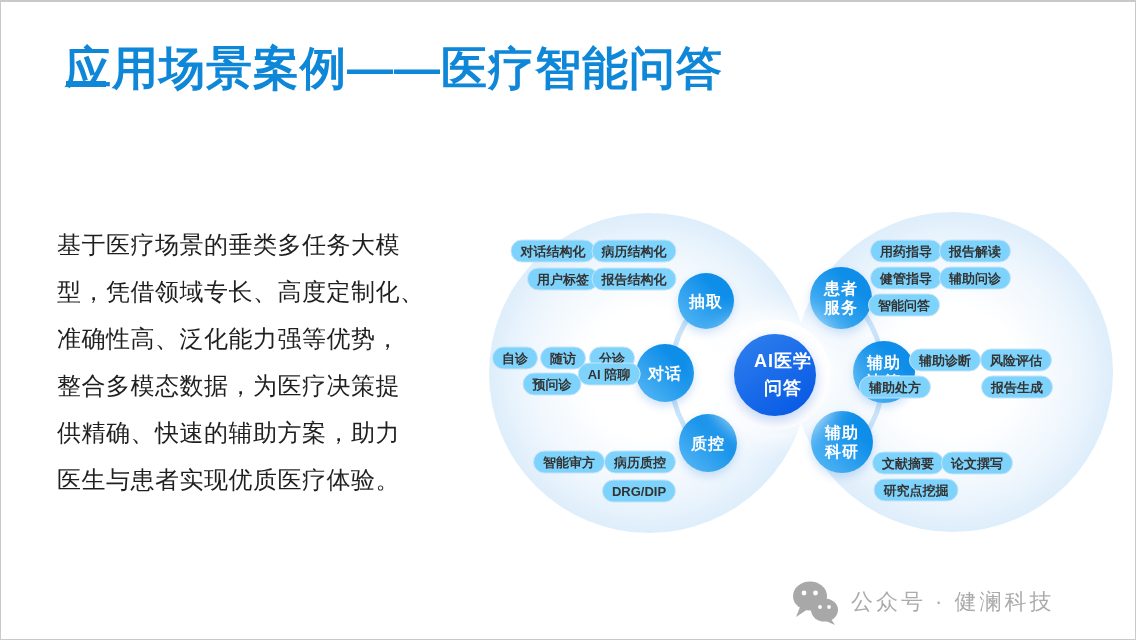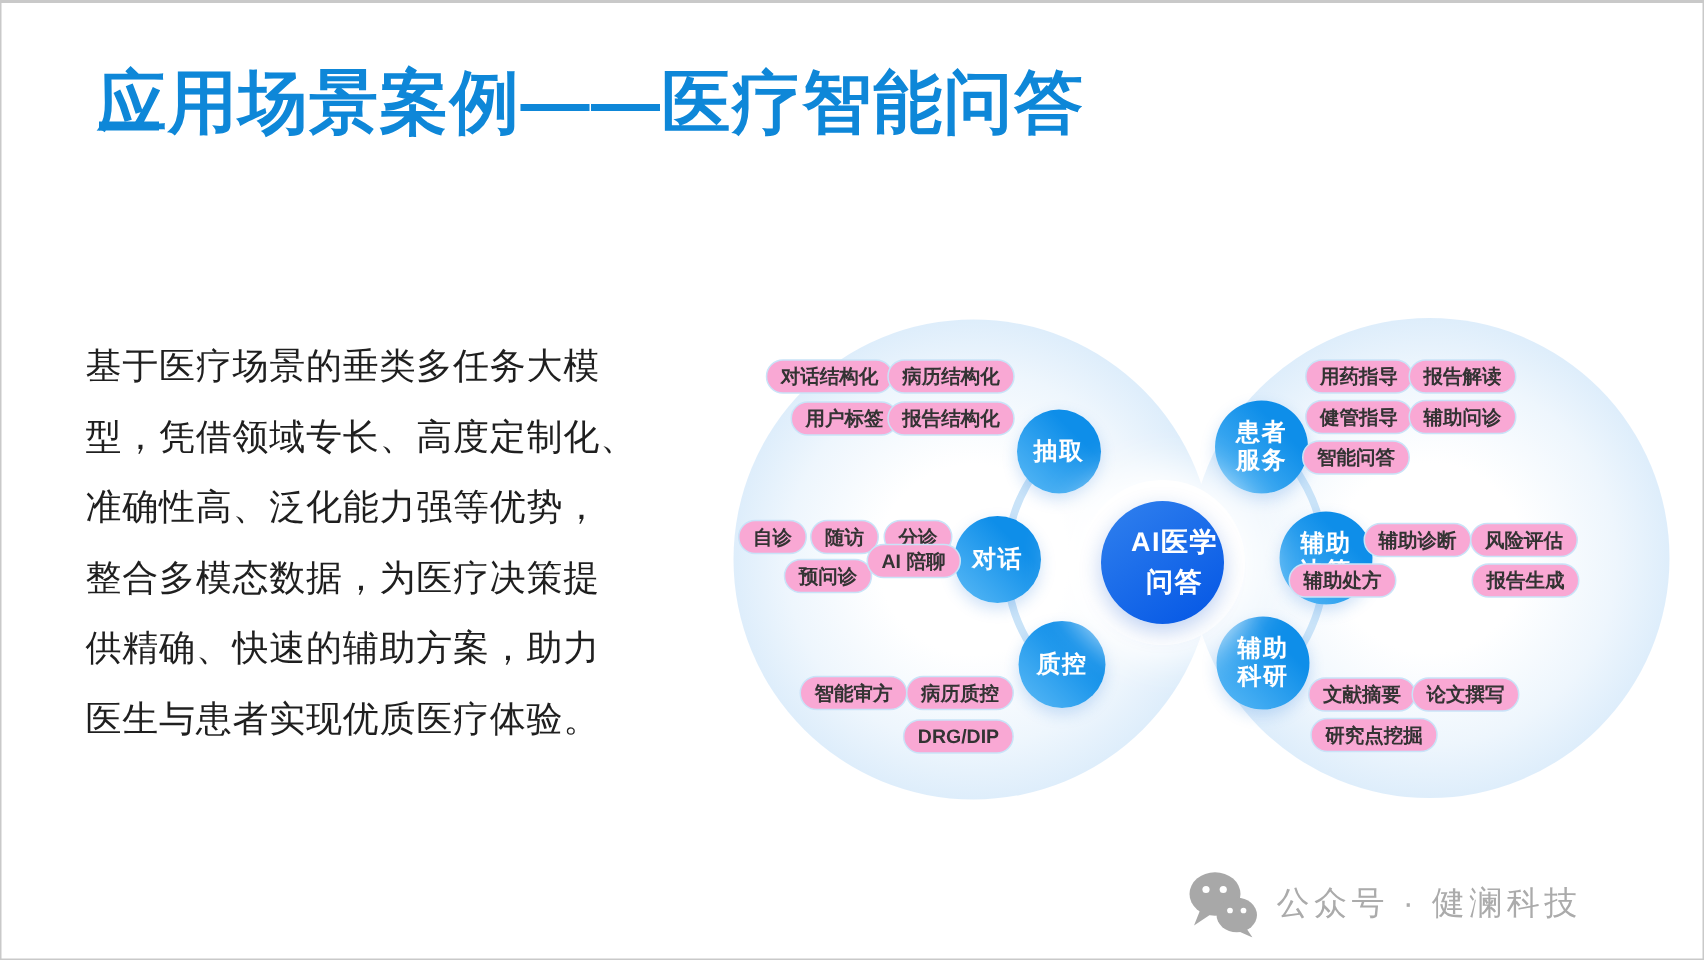--- a/index.html
+++ b/index.html
@@ -48,21 +48,21 @@
   .center-node {
     position:absolute; border-radius:50%;
     background:linear-gradient(145deg, #3181ee 0%, #0a5ce6 85%);
     color:#ffffff; font-weight:700; display:flex; flex-direction:column;
     align-items:center; justify-content:center; text-align:center;
     box-shadow:0 5px 14px rgba(20,90,210,0.28);
   }
   .center-node .ln { line-height:27px; font-size:18px; letter-spacing:1px;margin-left:16px; }
   .pill {
     position:absolute; transform:translate(-50%,-50%);
-    background:#f9a8d4; border:1.5px solid var(--pill-border,#c9e3f8);
+    background:#7dd3fc; border:1.5px solid var(--pill-border,#c9e3f8);
     border-radius:14px; padding:2px 9px; font-size:13px; font-weight:600;
     color:#333333; white-space:nowrap; line-height:17px;
   }
   
   .footer {
     position:absolute; left:790px; top:575px; width:340px; height:50px;
     display:flex; align-items:center; color:var(--footer-gray,#ababab);
   }
   .footer .wx { width:48px; height:46px; margin-right:12px; flex:0 0 auto; }
   .footer .label { font-size:22px; letter-spacing:3px; white-space:nowrap; font-weight:400; }

